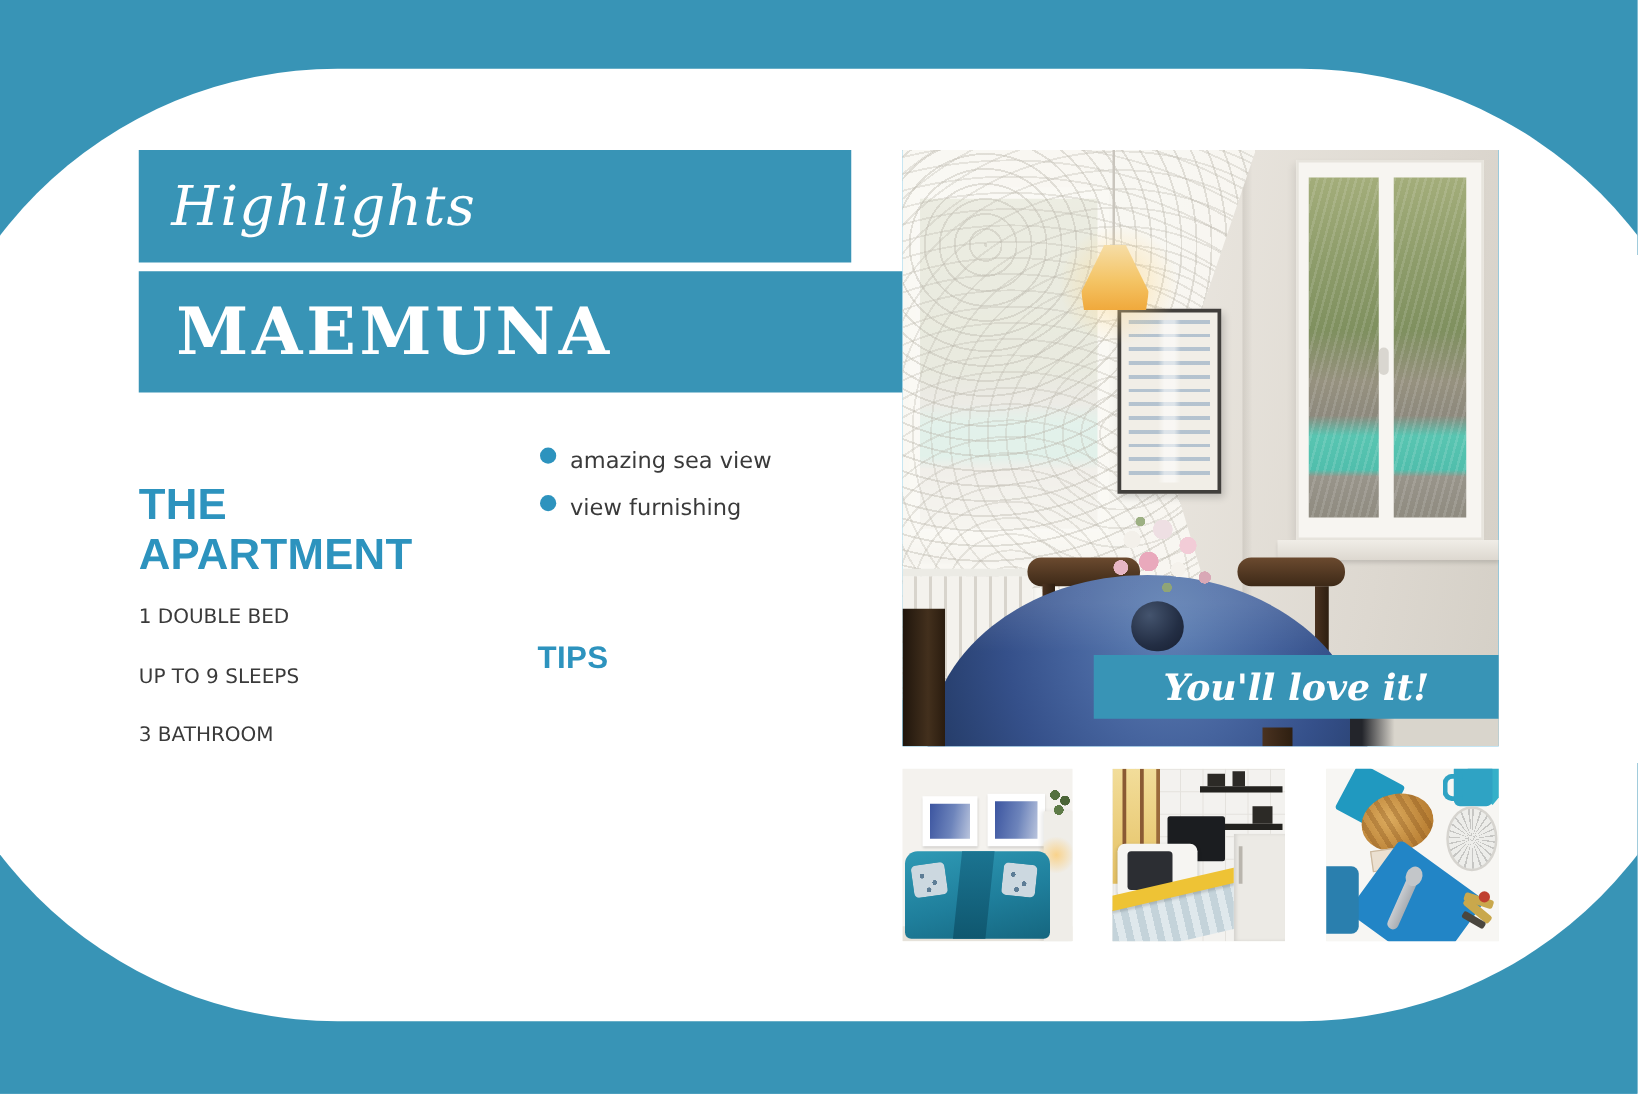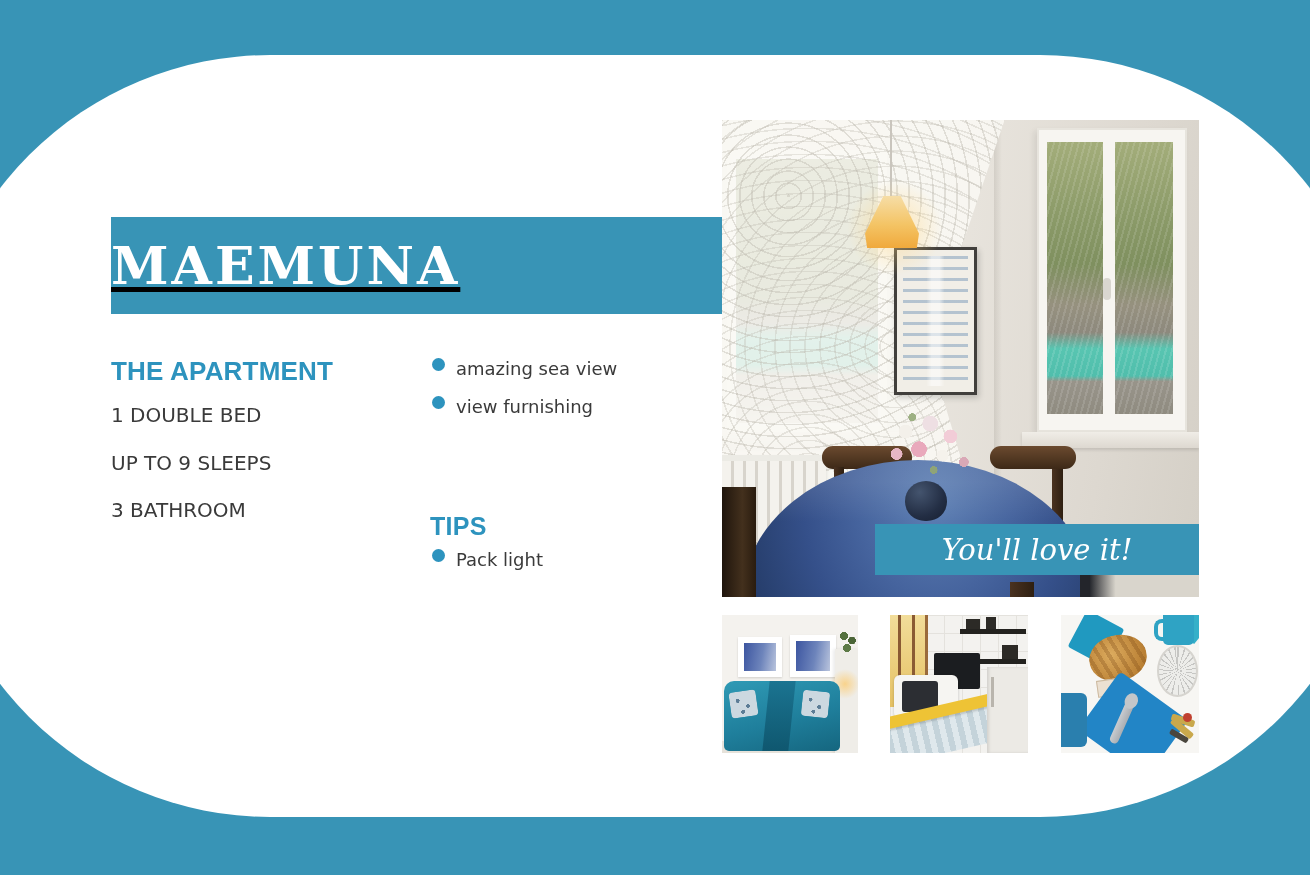--- a/index.html
+++ b/index.html
@@ -6,42 +6,42 @@
   body{width:1310px;height:875px;background:#3894b6;font-family:"Liberation Sans",sans-serif;}
   .stage{position:relative;width:1310px;height:875px;background:#3894b6;overflow:hidden;}
   :root{--teal:#3894b6;--tealtxt:#2d93be;--ink:#3a3a3a;}
 
   
   .card{position:absolute;left:-70px;right:-70px;top:55px;bottom:58px;background:#ffffff;border-radius:340px;}
 
   
   .banner{position:absolute;background:var(--teal);display:flex;align-items:center;}
   .banner-script{left:111px;top:120px;width:570px;height:90px;padding-left:26px;box-sizing:border-box;}
-  .banner-name{left:111px;top:217px;width:678px;height:97px;box-sizing:border-box;text-decoration:underline;}
+  .banner-name{left:111px;top:217px;width:678px;height:97px;padding-left:30px;box-sizing:border-box;}
   .script{font-family:"DejaVu Serif",cursive;font-style:italic;color:#fff;}
   .script.lg{font-size:44px;letter-spacing:1px;}
   .script.md{font-size:29px;}
   .serifname{font-family:"DejaVu Serif",serif;font-weight:700;font-size:52px;letter-spacing:3px;color:#fff;}
 
   
   .apt{position:absolute;left:111px;top:356px;width:268px;}
-  .h-teal{font-size:26px;font-weight:800;color:var(--tealtxt);letter-spacing:.2px;}
+  .h-teal{font-size:35px;font-weight:800;color:var(--tealtxt);letter-spacing:.2px;margin-top:28px;}
   .apt-list{margin-top:5px;width:258px;}
-  .apt-item{font-family:"DejaVu Sans",sans-serif;font-size:20px;color:var(--ink);line-height:47.5px;}
+  .apt-item{font-family:"DejaVu Sans",sans-serif;font-size:16px;color:var(--ink);line-height:47.5px;}
 
   
   .facts{position:absolute;width:260px;}
   .h-teal2{font-size:25px;font-weight:800;color:var(--tealtxt);letter-spacing:.3px;}
   .fact-list{margin-top:8px;}
   .fact-row{display:flex;align-items:flex-start;height:38px;}
   .dot{width:13px;height:13px;border-radius:50%;background:var(--tealtxt);margin:0 11px 0 2px;flex:0 0 auto;}
   .fact-text{font-family:"DejaVu Sans",sans-serif;font-size:18px;color:var(--ink);}
 
   
-  .photo{position:absolute;left:722px;top:120px;width:477px;height:477px;overflow:hidden;background:#0ea5e9;}
+  .photo{position:absolute;left:722px;top:120px;width:477px;height:477px;overflow:hidden;background:#0ea5e9;font-weight:bold;}
   .ph-wall{position:absolute;inset:0;background:linear-gradient(100deg,#f1eee8 0%,#e8e4dd 45%,#ddd8d0 78%,#d4cfc6 100%);}
   .ph-corner{position:absolute;left:272px;top:0;width:8px;height:477px;background:linear-gradient(90deg,rgba(110,104,94,.16),rgba(110,104,94,0));}
   .ph-winL{position:absolute;left:5px;top:30px;width:160px;height:282px;background:#f9f8f5;box-shadow:inset 0 0 0 6px #f5f4f0;}
   .ph-winL-view{position:absolute;inset:9px;background:linear-gradient(180deg,#93a070 0%,#84935f 38%,#7c8b5c 52%,#97938a 62%,#55c2ae 68%,#4cbca8 78%,#b4afa6 82%,#dcd7cf 100%);}
   .ph-sillL{position:absolute;left:0;top:312px;width:178px;height:16px;background:linear-gradient(180deg,#efece6,#ddd8d0);box-shadow:0 2px 3px rgba(0,0,0,.10);}
   .ph-curtain{position:absolute;left:-6px;top:-4px;width:290px;height:444px;background:rgba(250,249,245,.86);
     background-image:
       repeating-radial-gradient(circle at 25% 18%, rgba(185,181,170,.38) 0 1.5px, transparent 1.5px 12px),
       repeating-radial-gradient(circle at 62% 52%, rgba(185,181,170,.30) 0 1.5px, transparent 1.5px 15px),
       repeating-radial-gradient(circle at 32% 82%, rgba(185,181,170,.30) 0 1.5px, transparent 1.5px 13px);
@@ -138,20 +138,23 @@
   .t3 .keyfob{position:absolute;left:16px;top:2px;width:9px;height:9px;border-radius:50%;background:#c04030;}
   .t3 .keydark{position:absolute;left:2px;top:22px;width:20px;height:6px;background:#4a463e;transform:rotate(30deg);border-radius:2px;}
 </style>
 </head>
 <body>
 
 <div class="stage">
 
   <div class="card"></div>
 
+  <div class="banner banner-script">
+    <span class="script lg">Highlights</span>
+  </div>
   <div class="banner banner-name">
     <span class="serifname">MAEMUNA</span>
   </div>
 
   <div class="apt">
     <div class="h-teal">THE APARTMENT</div>
     <div class="apt-list">
         <div class="apt-item">1 DOUBLE BED</div>
         <div class="apt-item">UP TO 9 SLEEPS</div>
         <div class="apt-item">3 BATHROOM</div>
@@ -165,26 +168,20 @@
           <span class="fact-text">amazing sea view</span>
         </div>
         <div class="fact-row">
           <span class="dot"></span>
           <span class="fact-text">view furnishing</span>
         </div>
       </div>
   </div>
   <div class="facts" style="left:430px;top:512px;">
     <div class="h-teal2">TIPS</div>
-    <div class="fact-list">
-        <div class="fact-row">
-          <span class="dot"></span>
-          <span class="fact-text">Pack light</span>
-        </div>
-      </div>
   </div>
 
   <div class="photo">
     <div class="ph-wall"></div>
     <div class="ph-corner"></div>
     <div class="ph-winL">
       <div class="ph-winL-view"></div>
     </div>
     <div class="ph-sillL"></div>
     <div class="ph-curtain"></div>

